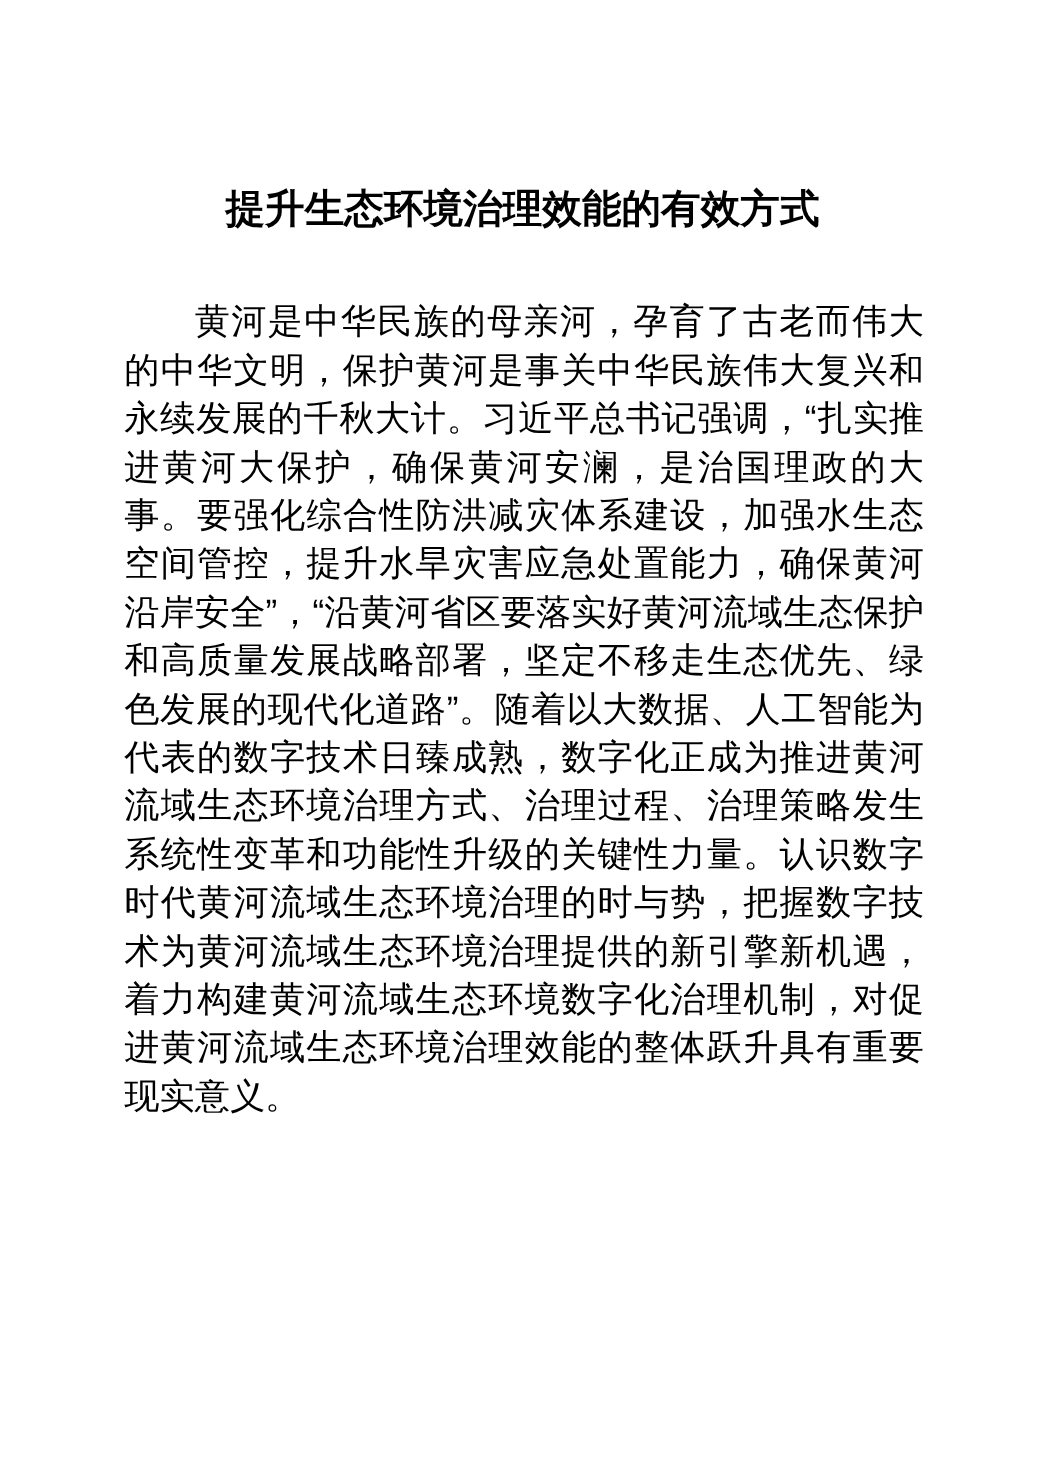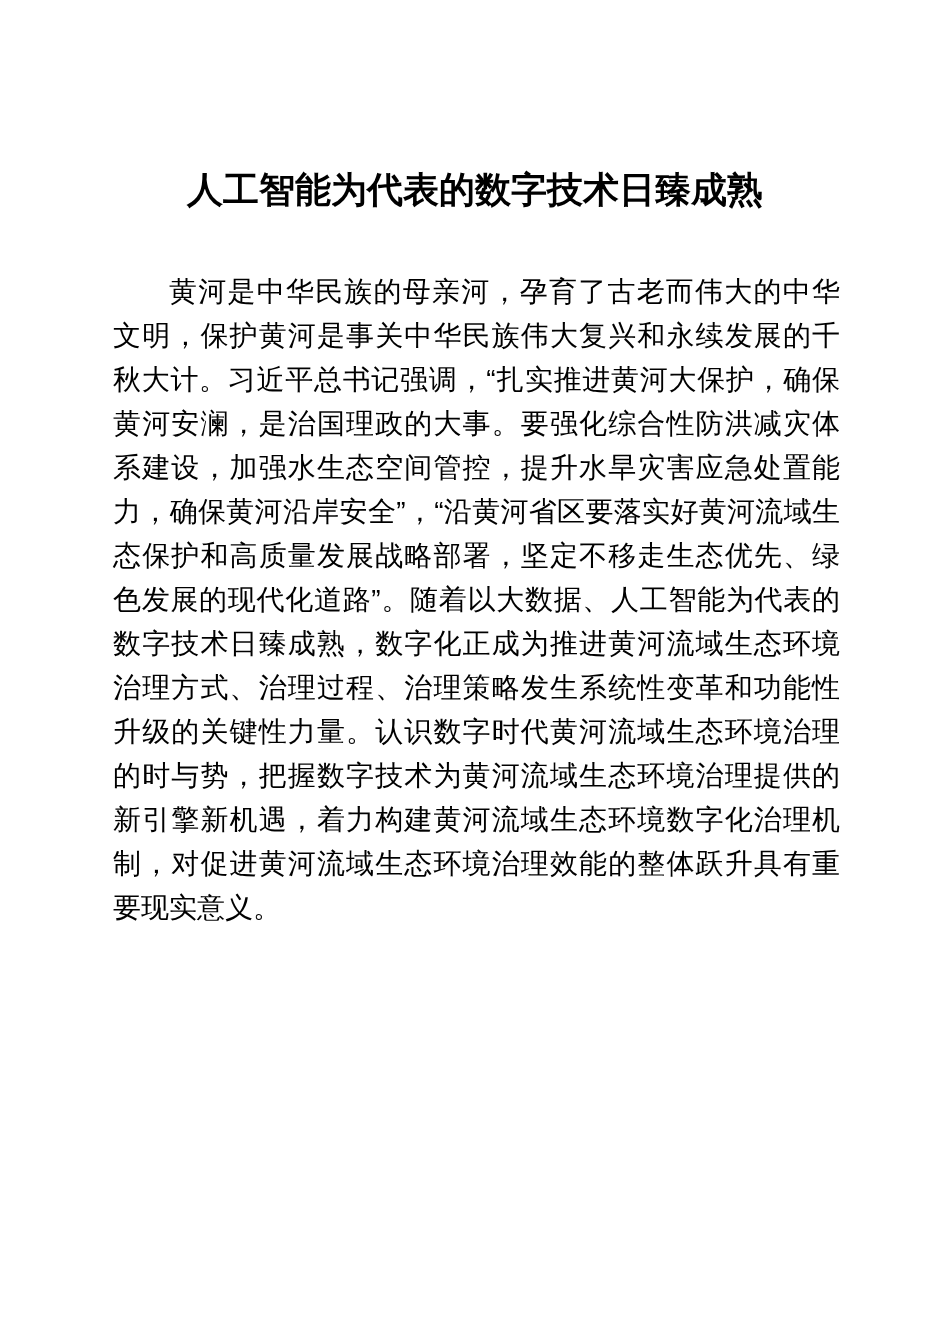--- a/index.html
+++ b/index.html
@@ -22,32 +22,32 @@
     padding-top: 170px;
     text-align: center;
     font-size: 36px;
     line-height: 40px;
     font-weight: 700;
     letter-spacing: 0px;
     color: #000000;
   }
   .body {
     margin: 60px 110px 0 113px;
-    font-size: 28px;
+    font-size: 32px;
     line-height: 44px;
     text-align: justify;
     color: #000000;
   }
   .para {
     margin: 0;
     padding: 0;
     text-indent: 2em;
   }
 </style>
 </head>
 <body>
 
 <div class="page">
-  <h1 class="title">人工智能为代表的数字技术日臻成熟</h1>
+  <h1 class="title">提升生态环境治理效能的有效方式</h1>
   <div class="body">
     <p class="para">黄河是中华民族的母亲河，孕育了古老而伟大的中华文明，保护黄河是事关中华民族伟大复兴和永续发展的千秋大计。习近平总书记强调，“扎实推进黄河大保护，确保黄河安澜，是治国理政的大事。要强化综合性防洪减灾体系建设，加强水生态空间管控，提升水旱灾害应急处置能力，确保黄河沿岸安全”，“沿黄河省区要落实好黄河流域生态保护和高质量发展战略部署，坚定不移走生态优先、绿色发展的现代化道路”。随着以大数据、人工智能为代表的数字技术日臻成熟，数字化正成为推进黄河流域生态环境治理方式、治理过程、治理策略发生系统性变革和功能性升级的关键性力量。认识数字时代黄河流域生态环境治理的时与势，把握数字技术为黄河流域生态环境治理提供的新引擎新机遇，着力构建黄河流域生态环境数字化治理机制，对促进黄河流域生态环境治理效能的整体跃升具有重要现实意义。</p>
   </div>
 </div>
 
 </body></html>

